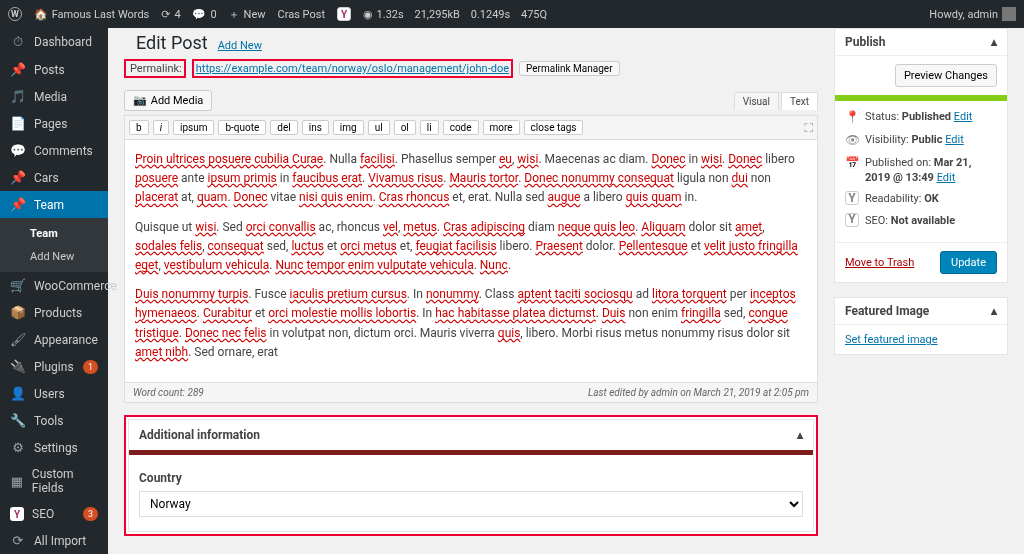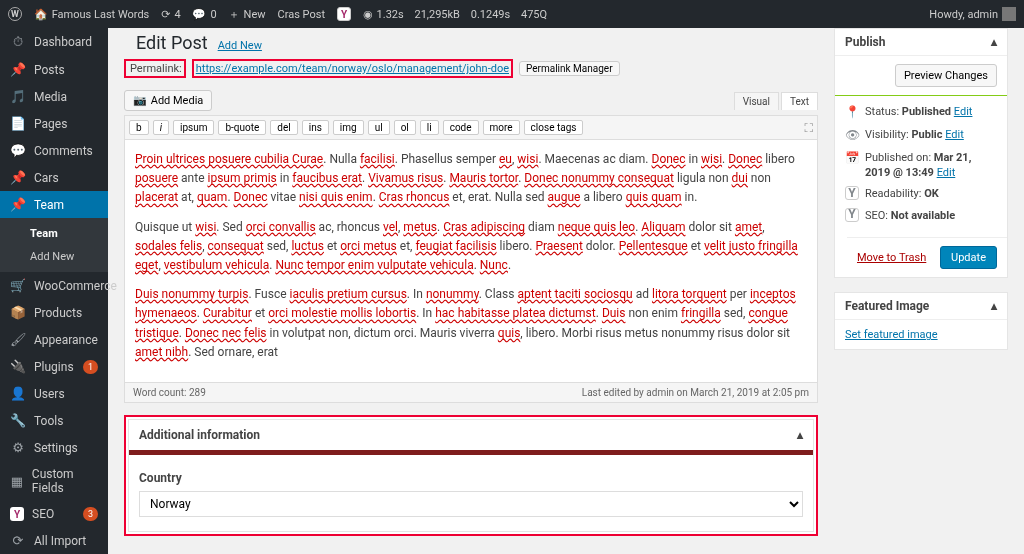--- a/index.html
+++ b/index.html
@@ -35,38 +35,38 @@
 .etab { border: 1px solid #ddd; border-bottom: none; background: #f5f5f5; padding: 3px 8px; font-size: 10px; cursor: pointer; }
 .etab.on { background: #fff; }
 .addmedia-row { display: flex; align-items: center; justify-content: space-between; }
 .addmedia { display: flex; align-items: center; gap: 4px; border: 1px solid #ccc; background: #f7f7f7; padding: 3px 8px; border-radius: 3px; font-size: 11px; cursor: pointer; margin: 4px 0;}
 .quicktags { border: 1px solid #ddd; background: #f5f5f5; padding: 4px; display: flex; gap: 4px; flex-wrap: wrap; align-items: center;}
 .qtb { border: 1px solid #ccc; background: #fff; padding: 1px 6px; font-size: 10px; border-radius: 2px; cursor: pointer;}
 .qt-expand { margin-left: auto; cursor: pointer; font-size: 12px; color: #888;}
 .content-area { border: 1px solid #ddd; border-top: none; padding: 10px; font-size: 12px; line-height: 1.6; font-family: "Courier New", monospace; min-height: 140px; background:#fff;}
 .content-area p { margin-bottom: 10px; }
 .redu { color: #c00; text-decoration: underline wavy #c00; text-decoration-skip-ink: none; }
-.statusbar { border: 1px solid #ddd; border-top: none; background: #f5f5f5; padding: 4px 8px; display: flex; justify-content: space-between; font-size: 10px; color: #666; margin-bottom: 12px;}
+.statusbar { border: 1px solid #ddd; border-top: none; background: #f5f5f5; padding: 4px 8px; display: flex; justify-content: space-between; font-size: 10px; color: #666; margin-bottom: 12px; font-style: italic;}
 .metabox { border: 2px solid #e03; background: #fff; }
 .metabox-inner { border: 1px solid #e5e5e5; margin: 2px; }
 .mb-head { padding: 8px 10px; font-weight: bold; border-bottom: 5px solid #7f1d1d; display: flex; justify-content: space-between; align-items: center; font-size: 12px;}
 .mb-body { padding: 8px 10px 14px; }
 .fld-label { font-weight: bold; font-size: 12px; margin: 8px 0 6px; display: block;}
 .fld-input, .fld-select { width: 100%; padding: 4px 6px; border: 1px solid #ddd; font-size: 12px; background: #fff; }
 .sidepanel { background: #fff; border: 1px solid #e5e5e5; margin-bottom: 14px; }
 .sp-head { padding: 6px 10px; font-weight: bold; border-bottom: 1px solid #eee; display: flex; justify-content: space-between; font-size: 12px;}
 .sp-body { padding: 8px 10px; font-size: 11px; }
 .sp-body .row { display: flex; align-items: flex-start; gap: 6px; margin-bottom: 6px; line-height: 1.4;}
 .sp-body .row .sicon { width: 14px; color: #82878c; font-size: 12px;}
 .sp-body a { color: #0073aa; }
-.sp-foot { border-top: 1px solid #eee; padding: 8px 10px; display: flex; justify-content: space-between; align-items: center; margin-left: 12px; }
+.sp-foot { border-top: 1px solid #eee; padding: 8px 10px; display: flex; justify-content: space-between; align-items: center; }
 .trash { color: #a00; font-size: 11px; text-decoration: underline; cursor: pointer;}
 .btn-primary { background: #0085ba; border: 1px solid #006799; color: #fff; padding: 4px 10px; border-radius: 3px; font-size: 11px; cursor: pointer;}
 .btn-default { background: #f7f7f7; border: 1px solid #ccc; padding: 4px 8px; border-radius: 3px; font-size: 11px; cursor: pointer;}
-.preview-row { display: flex; justify-content: flex-end; padding: 8px 10px; border-bottom: 1px solid #84cc16;}
+.preview-row { display: flex; justify-content: flex-end; padding: 8px 10px; border-bottom: 6px solid #84cc16;}
 .yoast-badge { background:#fff; border:1px solid #ccc; border-radius:3px; width:14px; height:14px; display:inline-flex; align-items:center; justify-content:center; font-weight:bold; color:#a4286a; font-size:10px;}
 </style>
 </head>
 <body>
 
 <div class="topbar">
   <div class="topbar-left">
     <span class="titem">
         <span class="wicon">W</span>
       </span>

